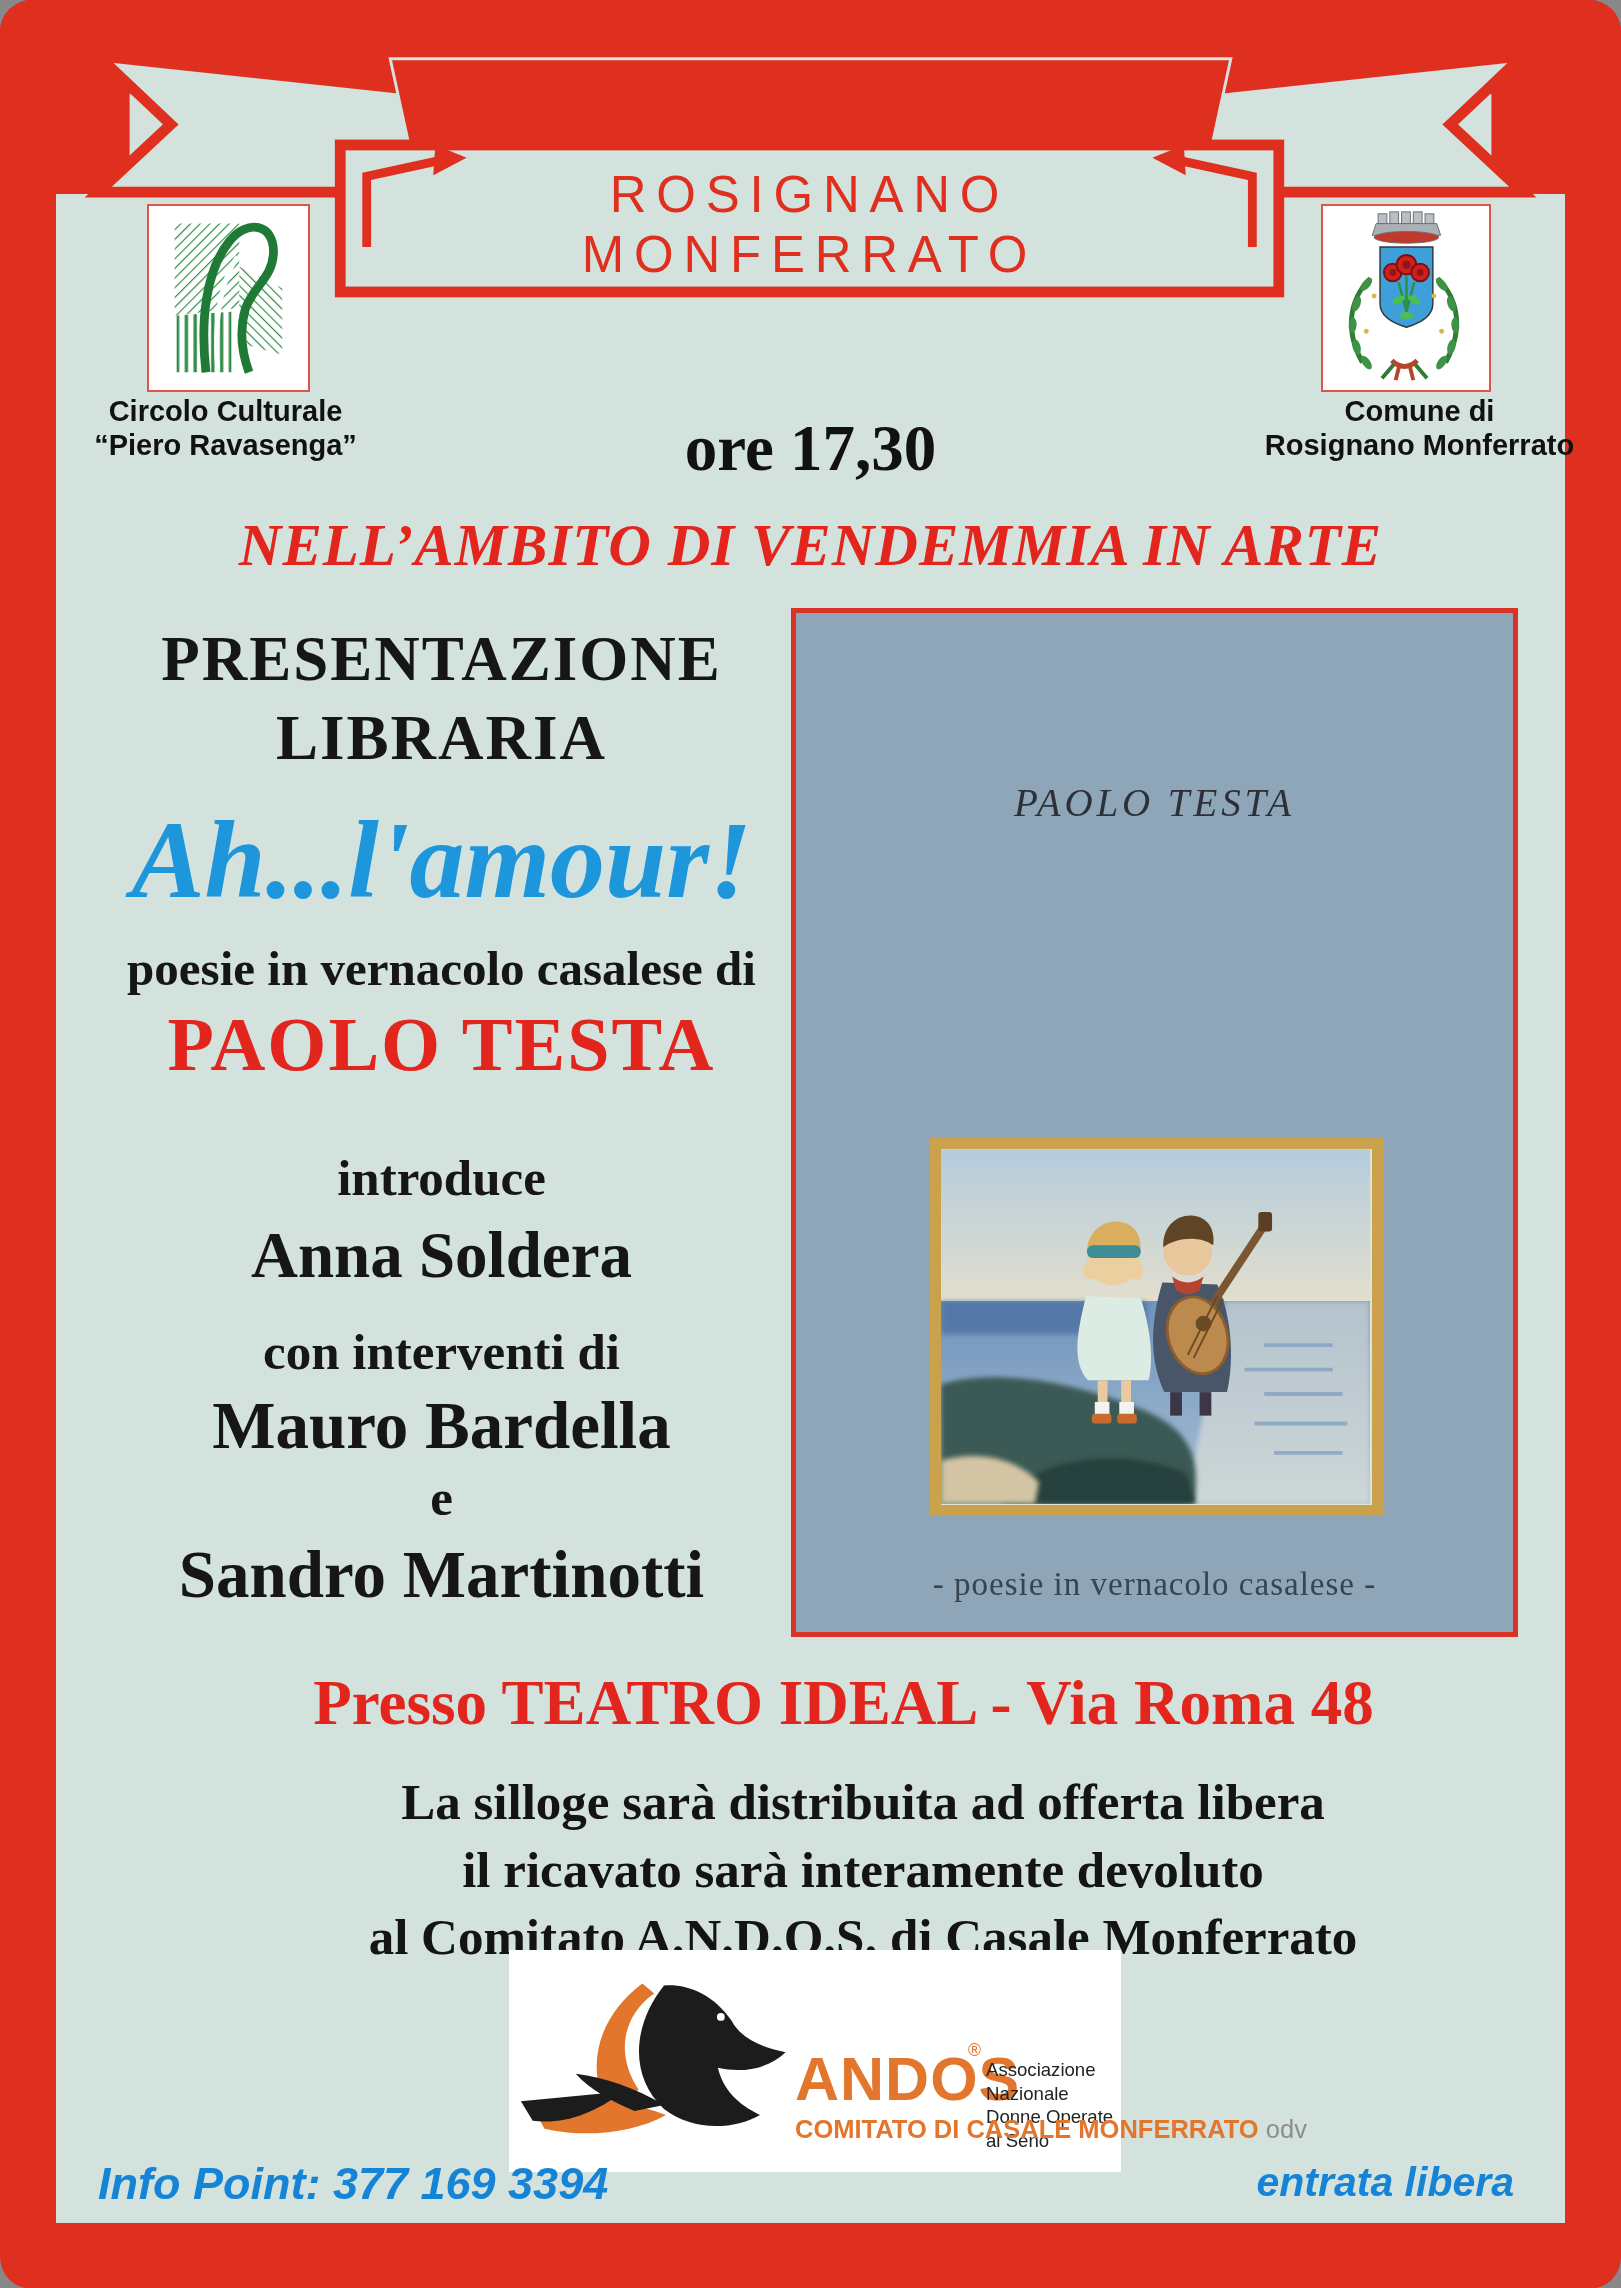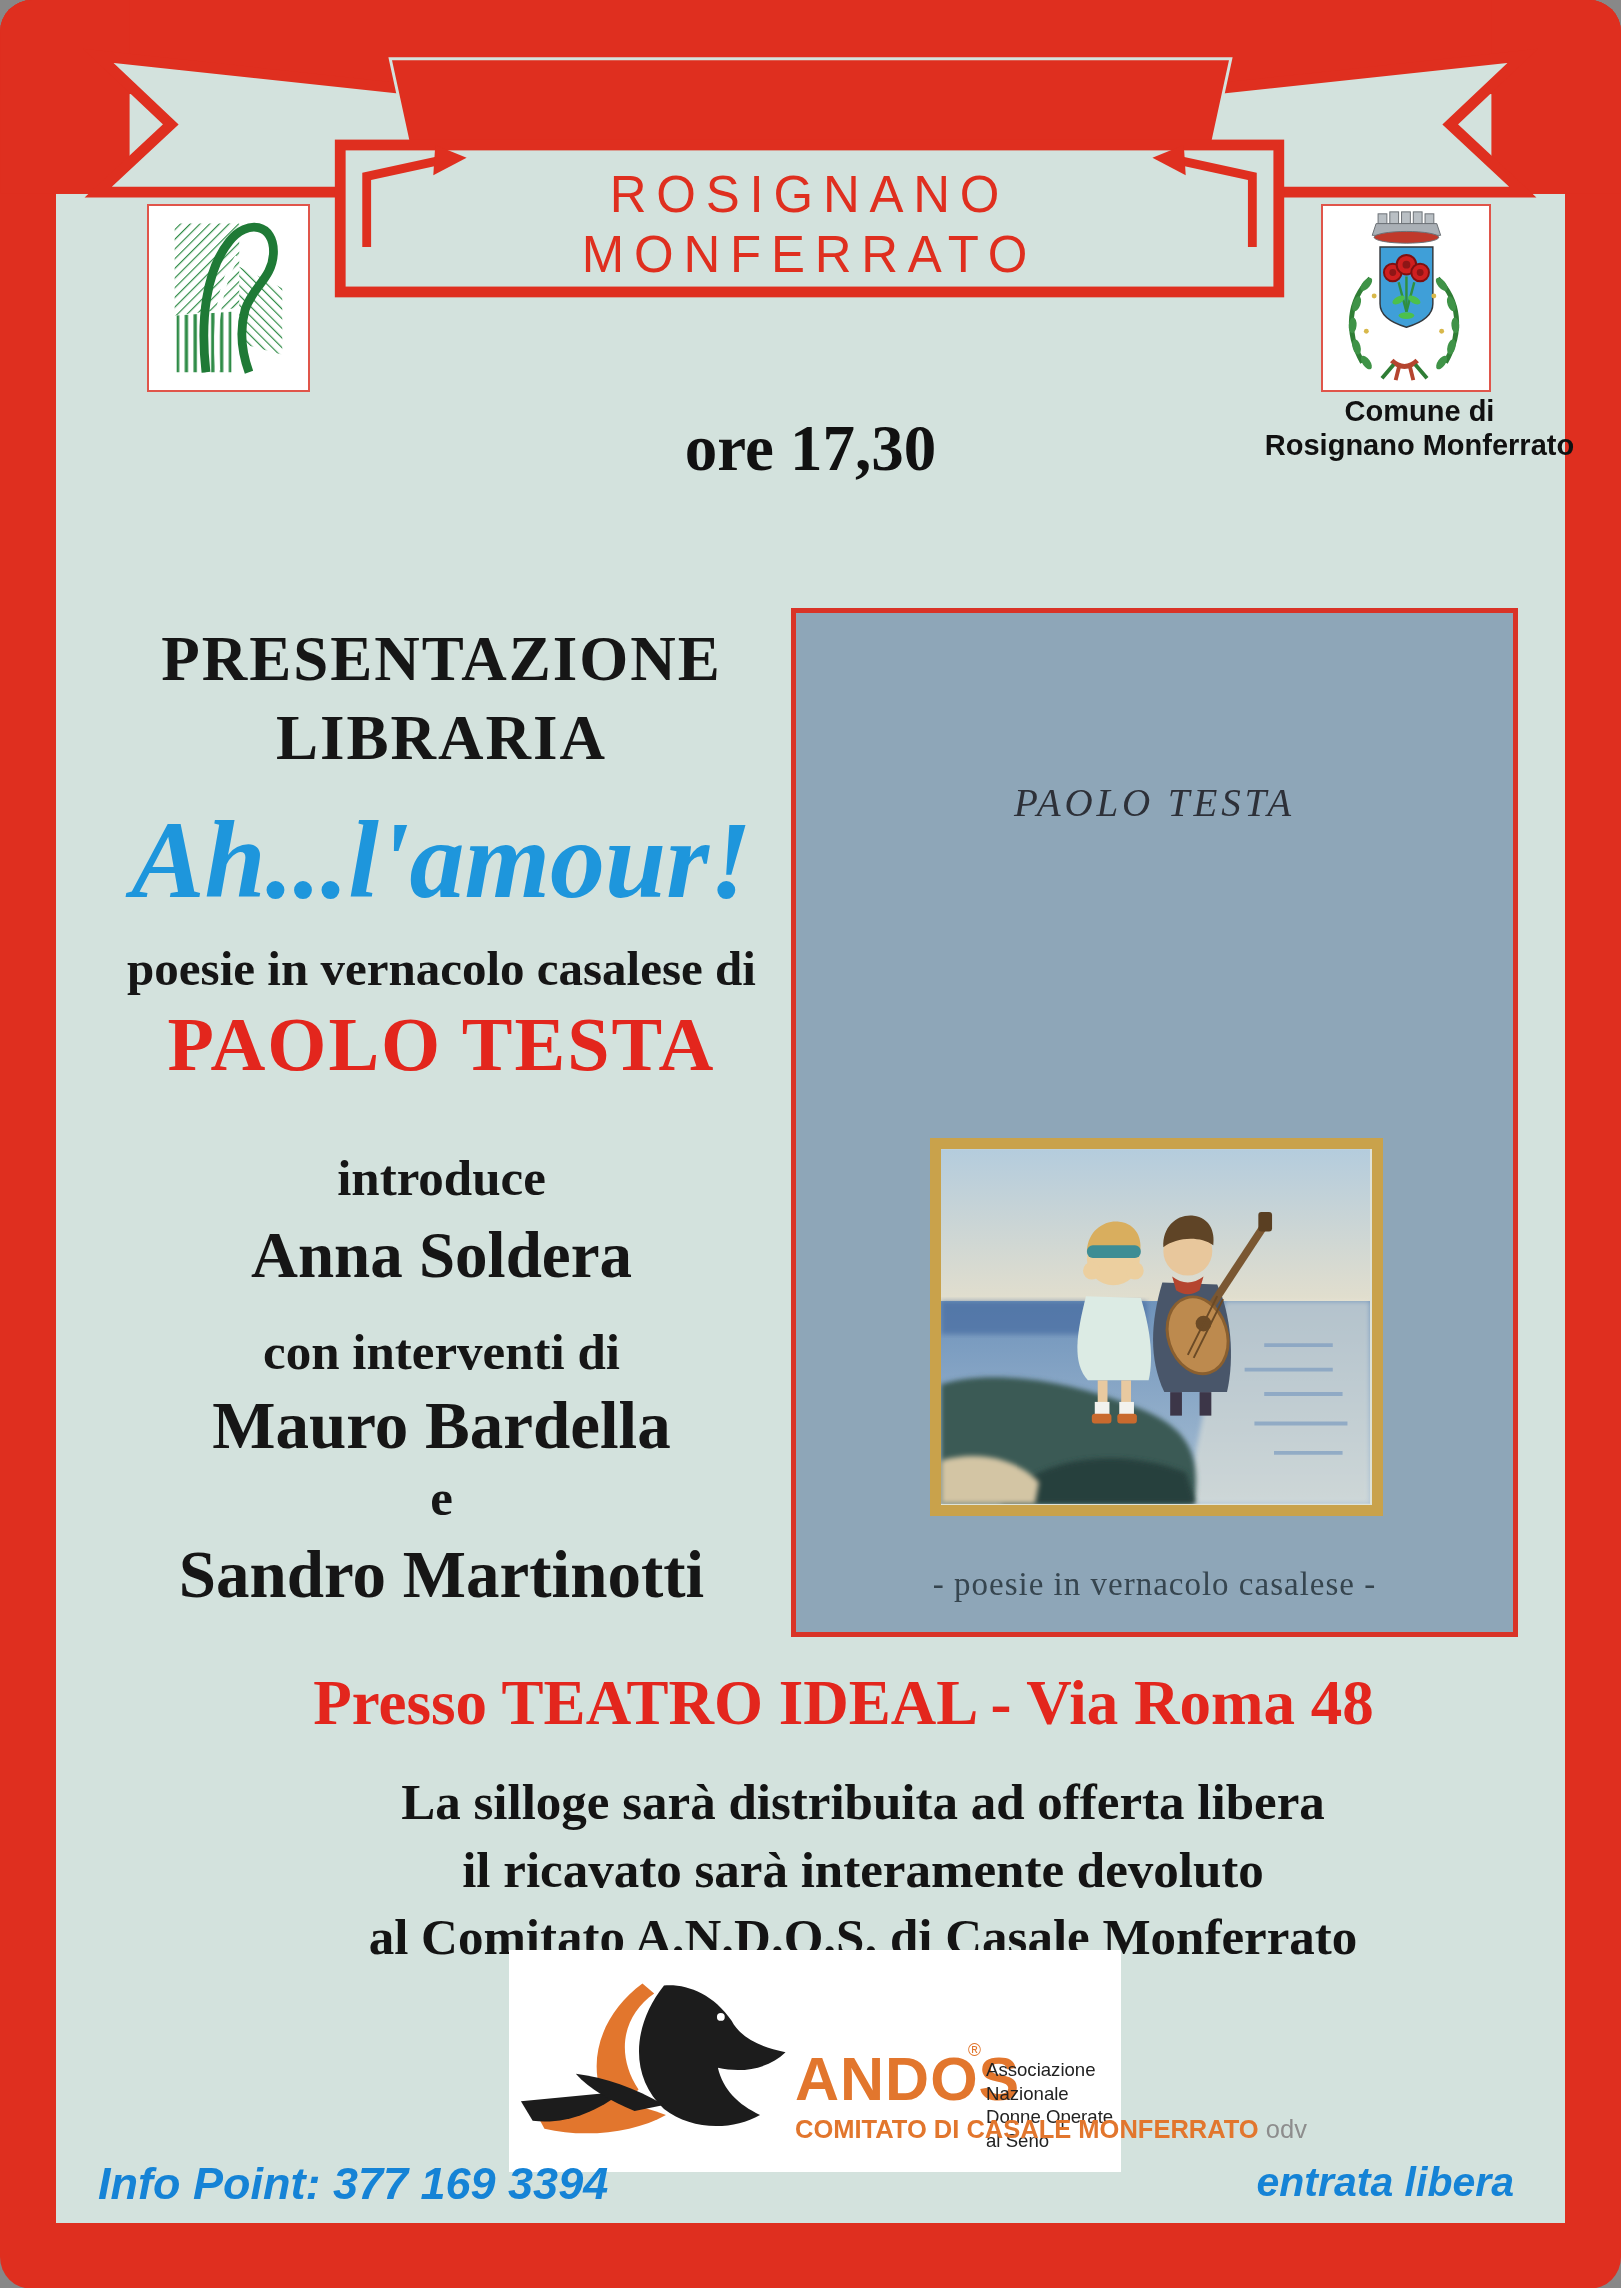--- a/index.html
+++ b/index.html
@@ -98,20 +98,24 @@
         <pattern id="vertA" width="9" height="9" patternUnits="userSpaceOnUse">
           <line x1="2" y1="0" x2="2" y2="9" stroke="#2e8b46" stroke-width="3.4"></line>
         </pattern>
       </defs>
       <polygon points="26,18 92,18 92,104 26,112" fill="url(#hatchA)"></polygon>
       <polygon points="28,112 84,108 84,170 28,170" fill="url(#vertA)"></polygon>
       <polygon points="92,62 136,84 136,152 92,140" fill="url(#hatchB)"></polygon>
       <path d="M 58,170 C 52,116 58,66 82,36 C 100,13 128,18 127,48 C 126,74 106,82 98,106 C 92,128 94,148 102,170" fill="none" stroke="#1f7a36" stroke-width="9"></path>
       <path d="M 70,168 C 66,120 72,78 90,52" fill="none" stroke="#ffffff" stroke-width="5"></path>
     </svg>
+  </div>
+  <div class="abs logo-caption" style="left:59px;top:394px;width:333px">
+    <div>Circolo Culturale</div>
+    <div>“Piero Ravasenga”</div>
   </div>
 
   <div class="logo-box" style="left:1321px;top:204px;width:166px;height:184px">
     <svg width="162" height="180" viewBox="0 0 165 184">
 
       <g>
         <rect x="56" y="8" width="9" height="10" fill="#b9bfc4" stroke="#6b7075" stroke-width="1"></rect>
         <rect x="68" y="6" width="9" height="12" fill="#b9bfc4" stroke="#6b7075" stroke-width="1"></rect>
         <rect x="80" y="6" width="9" height="12" fill="#b9bfc4" stroke="#6b7075" stroke-width="1"></rect>
         <rect x="92" y="6" width="9" height="12" fill="#b9bfc4" stroke="#6b7075" stroke-width="1"></rect>
@@ -158,20 +162,21 @@
         <path d="M78,162 L74,178 M88,162 L92,178" stroke="#b5452f" stroke-width="4"></path>
       </g>
     </svg>
   </div>
   <div class="abs logo-caption" style="left:1253px;top:394px;width:333px">
     <div>Comune di</div>
     <div>Rosignano Monferrato</div>
   </div>
 
   <div class="abs ctr time-line" style="top:448px">ore 17,30</div>
+  <div class="abs ctr context-line" style="top:545px">NELL’AMBITO DI VENDEMMIA IN ARTE</div>
 
   <div class="leftcol">
     <div class="lc pres" style="top:659px">PRESENTAZIONE</div>
     <div class="lc pres" style="top:738px">LIBRARIA</div>
     <div class="lc booktitle-blue" style="top:860px">Ah...l'amour!</div>
     <div class="lc subtitle" style="top:968px">poesie in vernacolo casalese di</div>
     <div class="lc author-red" style="top:1044px">PAOLO TESTA</div>
     <div class="lc small-label" style="top:1178px">introduce</div>
     <div class="lc person" style="top:1255px">Anna Soldera</div>
     <div class="lc small-label" style="top:1352px">con interventi di</div>

